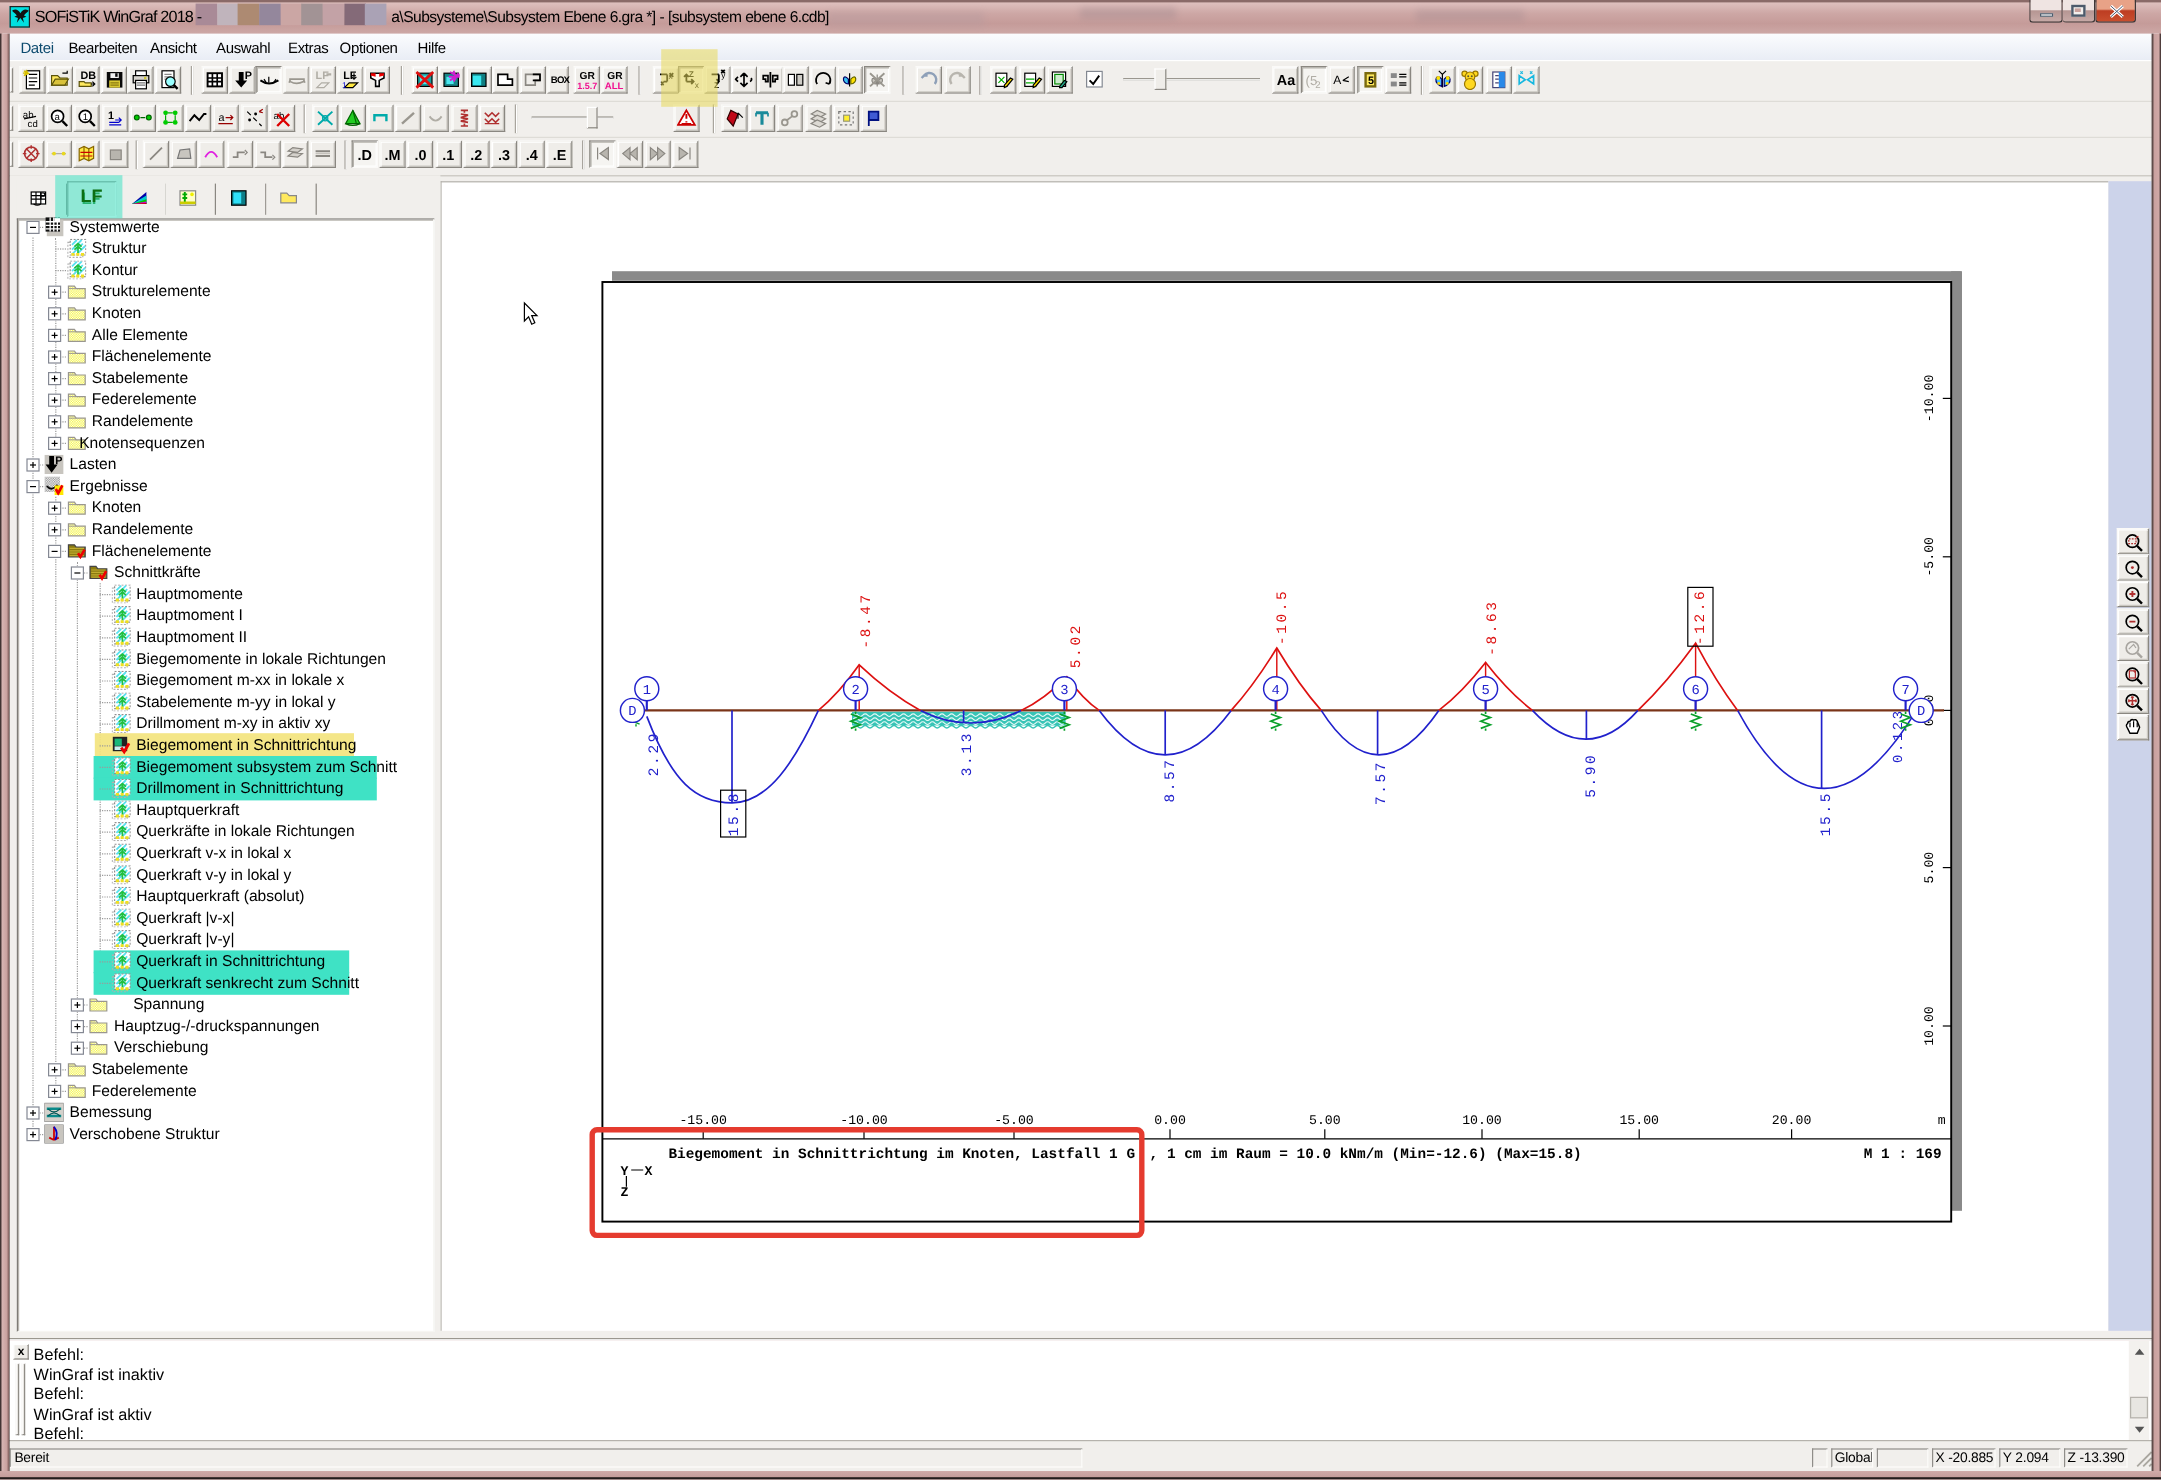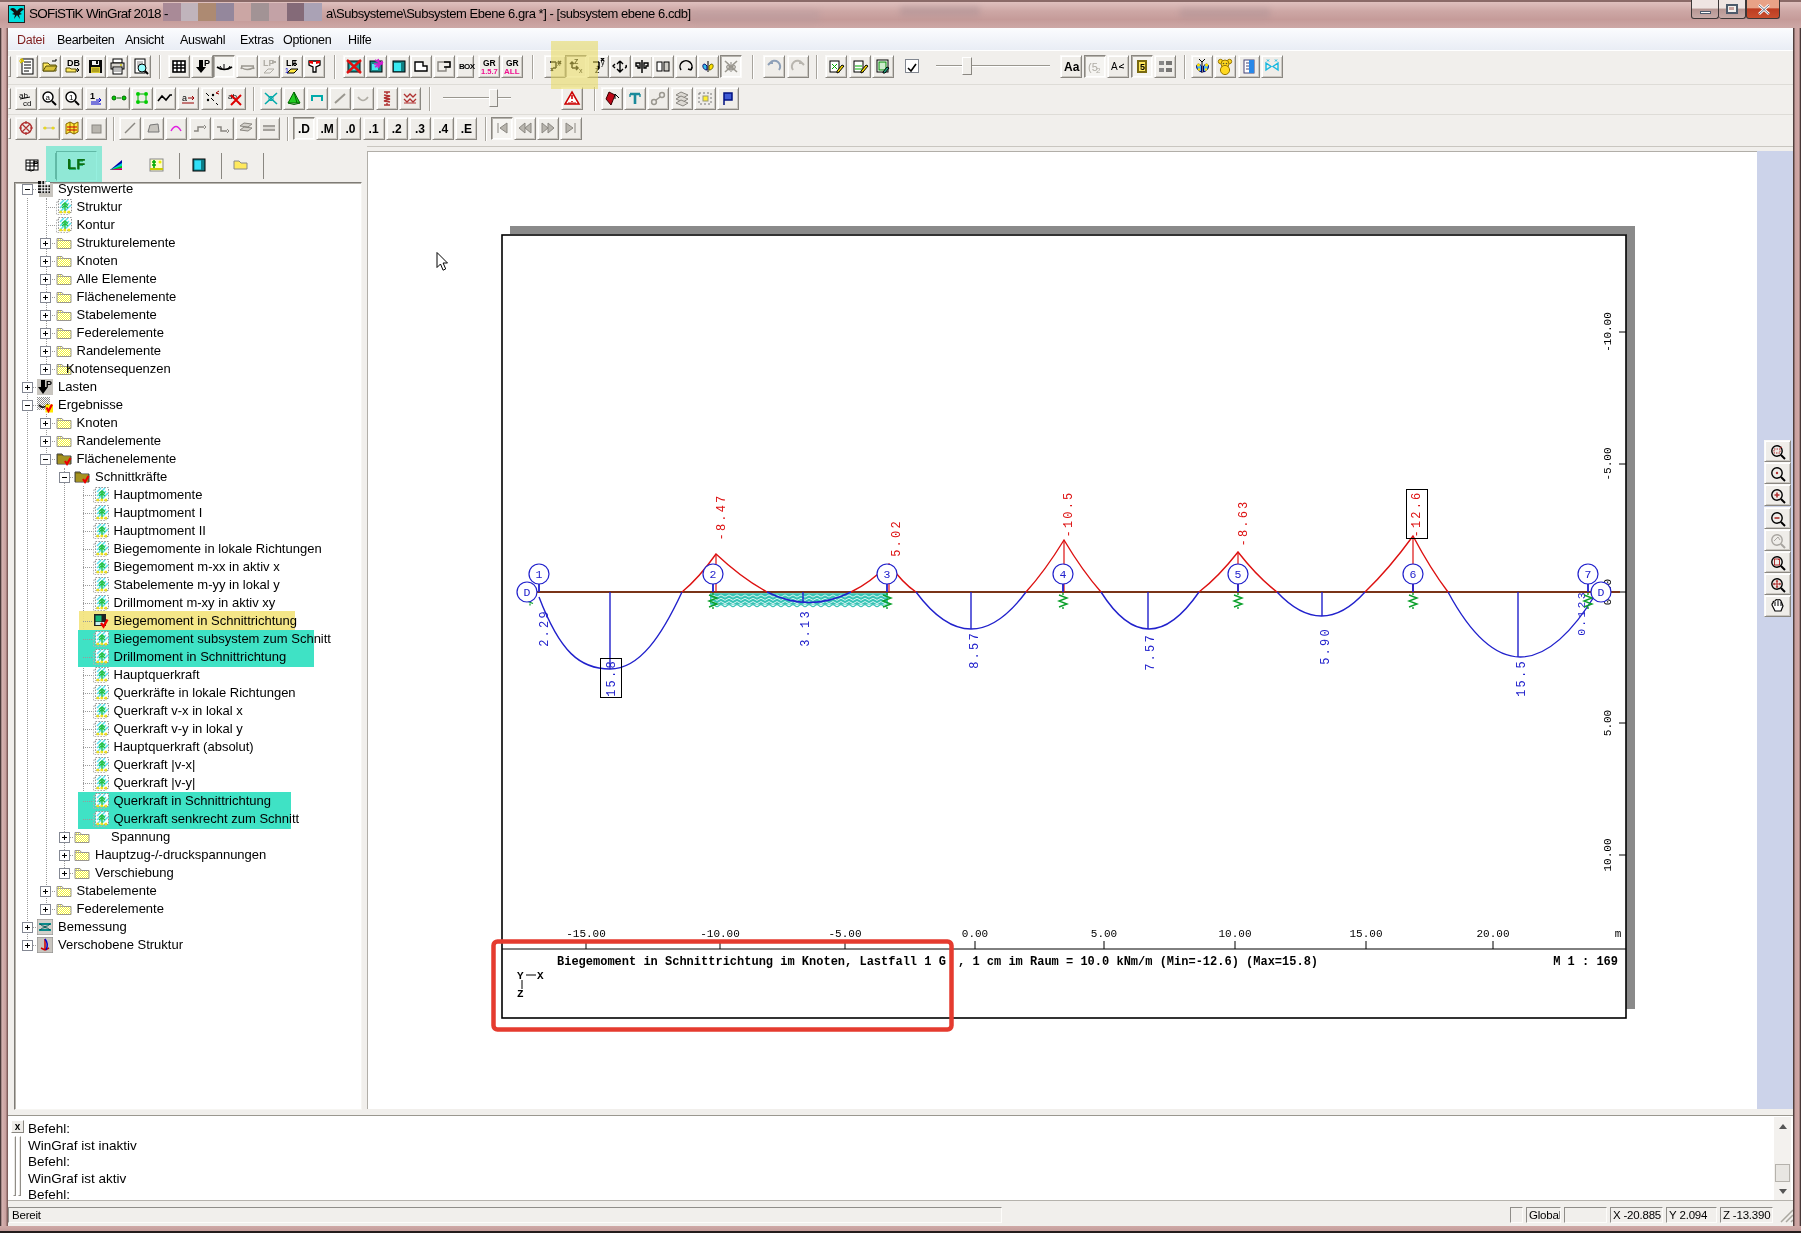--- a/index.html
+++ b/index.html
@@ -72,21 +72,21 @@
       </div>
     </div>
 <div class="abs" style="left:1746px;top:0;width:34px;height:19px;border:1px solid #3c3737;border-top:none;
  border-radius:0 0 3px 3px;background:linear-gradient(#e8a287 42%,#bd3d22 50%,#c94e2e)">
  <svg width="12" height="11" viewBox="0 0 12 11" style="position:absolute;left:11px;top:4px">
  <path d="M1 1 L11 10 M11 1 L1 10" stroke="#fff" stroke-width="2.6"></path>
  <path d="M1 1 L11 10 M11 1 L1 10" stroke="#44506b" stroke-width="0.8"></path>
       </svg>
     </div>
 <div class="abs" style="left:2px;top:28px;width:1797px;height:22px;background:linear-gradient(#fbfcfe,#e9edf5)"></div>
-<div class="abs" style="left:17px;top:33px;font-size:12.5px;letter-spacing:-0.3px;color:#7f1d1d">Datei</div>
+<div class="abs" style="left:17px;top:33px;font-size:12.5px;letter-spacing:-0.3px;color:#0c4a6e">Datei</div>
 <div class="abs" style="left:57px;top:33px;font-size:12.5px;letter-spacing:-0.3px;color:#000">Bearbeiten</div>
 <div class="abs" style="left:125px;top:33px;font-size:12.5px;letter-spacing:-0.3px;color:#000">Ansicht</div>
 <div class="abs" style="left:180px;top:33px;font-size:12.5px;letter-spacing:-0.3px;color:#000">Auswahl</div>
 <div class="abs" style="left:240px;top:33px;font-size:12.5px;letter-spacing:-0.3px;color:#000">Extras</div>
 <div class="abs" style="left:283px;top:33px;font-size:12.5px;letter-spacing:-0.3px;color:#000">Optionen</div>
 <div class="abs" style="left:348px;top:33px;font-size:12.5px;letter-spacing:-0.3px;color:#000">Hilfe</div>
 <div class="abs" style="left:2px;top:50px;width:1797px;height:96px;background:#f1efec"></div>
 <div class="abs" style="left:2px;top:50px;width:1797px;height:1px;background:#fff"></div>
 <div class="abs" style="left:2px;top:84px;width:1797px;height:1px;background:#dedcd7"></div>
 <div class="abs" style="left:2px;top:114px;width:1797px;height:1px;background:#dedcd7"></div>
@@ -985,21 +985,21 @@
     </svg>
 <div class="trow" style="left:113.5px;top:541.0px">Biegemomente in lokale Richtungen</div>
 <div class="doth" style="left:82.5px;top:567.0px;width:9.0px"></div>
 <svg class="abs" width="16" height="16" viewBox="0 0 16 16" style="left:92.5px;top:559.0px">
       <rect x="0.5" y="3" width="12.5" height="12.5" fill="none" stroke="#b0b0b0" stroke-dasharray="1.6 1.3"></rect>
       <rect x="2.5" y="0.5" width="13" height="13" fill="#fff" stroke="#909090" stroke-dasharray="1.6 1.3"></rect>
       <path d="M4 5 l4 -4 M4 9 l8 -8 M5 12 l8 -8 M9 12 l6 -6 M4 13 l1 -1" stroke="#58e0f0" stroke-width="1.5"></path>
       <path d="M9 12 V5 m-3 1.5 l3 -2.5 3 2.5 m-6 2.5 l3 -2.5 3 2.5" stroke="#22c040" stroke-width="1.4" fill="none"></path>
       <path d="M3.5 13 h2.6 m1.4 0 h2.6 m1.4 0 h2.6" stroke="#f0e020" stroke-width="2.4"></path>
     </svg>
-<div class="trow" style="left:113.5px;top:559.0px">Biegemoment m-xx in aktiv x</div>
+<div class="trow" style="left:113.5px;top:559.0px">Biegemoment m-xx in lokale x</div>
 <div class="doth" style="left:82.5px;top:585.0px;width:9.0px"></div>
 <svg class="abs" width="16" height="16" viewBox="0 0 16 16" style="left:92.5px;top:577.0px">
       <rect x="0.5" y="3" width="12.5" height="12.5" fill="none" stroke="#b0b0b0" stroke-dasharray="1.6 1.3"></rect>
       <rect x="2.5" y="0.5" width="13" height="13" fill="#fff" stroke="#909090" stroke-dasharray="1.6 1.3"></rect>
       <path d="M4 5 l4 -4 M4 9 l8 -8 M5 12 l8 -8 M9 12 l6 -6 M4 13 l1 -1" stroke="#58e0f0" stroke-width="1.5"></path>
       <path d="M9 12 V5 m-3 1.5 l3 -2.5 3 2.5 m-6 2.5 l3 -2.5 3 2.5" stroke="#22c040" stroke-width="1.4" fill="none"></path>
       <path d="M3.5 13 h2.6 m1.4 0 h2.6 m1.4 0 h2.6" stroke="#f0e020" stroke-width="2.4"></path>
     </svg>
 <div class="trow" style="left:113.5px;top:577.0px">Stabelemente m-yy in lokal y</div>
 <div class="doth" style="left:82.5px;top:603.0px;width:9.0px"></div>
@@ -1324,21 +1324,21 @@
 <div class="abs" style="left:28px;top:1121.0px;font-size:13.5px;color:#000">Befehl:</div>
 <div class="abs" style="left:28px;top:1137.6px;font-size:13.5px;color:#000">WinGraf ist inaktiv</div>
 <div class="abs" style="left:28px;top:1154.2px;font-size:13.5px;color:#000">Befehl:</div>
 <div class="abs" style="left:28px;top:1170.8px;font-size:13.5px;color:#000">WinGraf ist aktiv</div>
 <div class="abs" style="left:28px;top:1187.4px;font-size:13.5px;color:#000">Befehl:</div>
 <div class="abs" style="left:1774px;top:1117px;width:17px;height:83px;background:#f3f1ee"></div>
 <div class="abs" style="left:1779px;top:1124px;width:0;height:0;border-left:4px solid transparent;border-right:4px solid transparent;border-bottom:5px solid #555"></div>
 <div class="abs" style="left:1775px;top:1164px;width:15px;height:18px;background:#e8e6e2;border:1px solid #b5b2ac"></div>
 <div class="abs" style="left:1779px;top:1189px;width:0;height:0;border-left:4px solid transparent;border-right:4px solid transparent;border-top:5px solid #555"></div>
 <div class="abs" style="left:2px;top:1200px;width:1797px;height:26px;background:#f1efec;border-top:1px solid #b5b2ac"></div>
-<div class="sunkpanel" style="left:8px;top:1207px;width:994px;height:16px;padding:1px 0 0 3px;font-size:11.5px;letter-spacing:-0.2px">Bereit</div>
+<div class="sunkpanel" style="left:8px;top:1207px;width:894px;height:16px;padding:1px 0 0 3px;font-size:11.5px;letter-spacing:-0.2px">Bereit</div>
 <div class="sunkpanel" style="left:1510px;top:1207px;width:13px;height:16px;padding:1px 0 0 2px;font-size:11.5px;letter-spacing:-0.2px"></div>
 <div class="sunkpanel" style="left:1526px;top:1207px;width:35px;height:16px;padding:1px 0 0 2px;font-size:11.5px;letter-spacing:-0.2px">Global</div>
 <div class="sunkpanel" style="left:1564px;top:1207px;width:43px;height:16px;padding:1px 0 0 2px;font-size:11.5px;letter-spacing:-0.2px"></div>
 <div class="sunkpanel" style="left:1610px;top:1207px;width:53px;height:16px;padding:1px 0 0 2px;font-size:11.5px;letter-spacing:-0.2px">X&nbsp;-20.885</div>
 <div class="sunkpanel" style="left:1666px;top:1207px;width:51px;height:16px;padding:1px 0 0 2px;font-size:11.5px;letter-spacing:-0.2px">Y&nbsp;2.094</div>
 <div class="sunkpanel" style="left:1720px;top:1207px;width:53px;height:16px;padding:1px 0 0 2px;font-size:11.5px;letter-spacing:-0.2px">Z&nbsp;-13.390</div>
 <svg class="abs" width="14" height="14" viewBox="0 0 14 14" style="left:1780px;top:1209px">
       <path d="M13 1 L1 13 M13 6 L6 13 M13 11 L11 13" stroke="#aaa7a0" stroke-width="1.5"></path>
     </svg>
 <div class="abs" style="left:0;top:28px;width:8px;height:1198px;background:linear-gradient(90deg,#1a1212,#d6b3b1 25%,#c9a19f 70%,#7a5a58 95%,#4a3a38)"></div>

